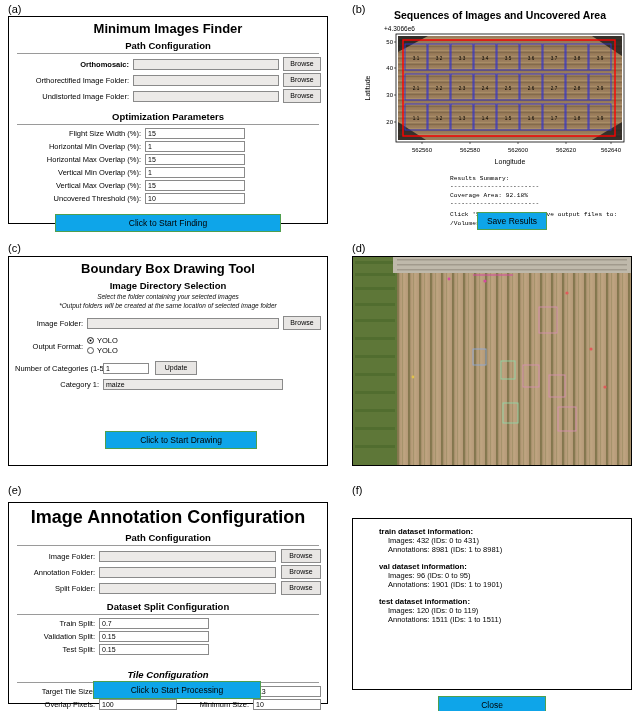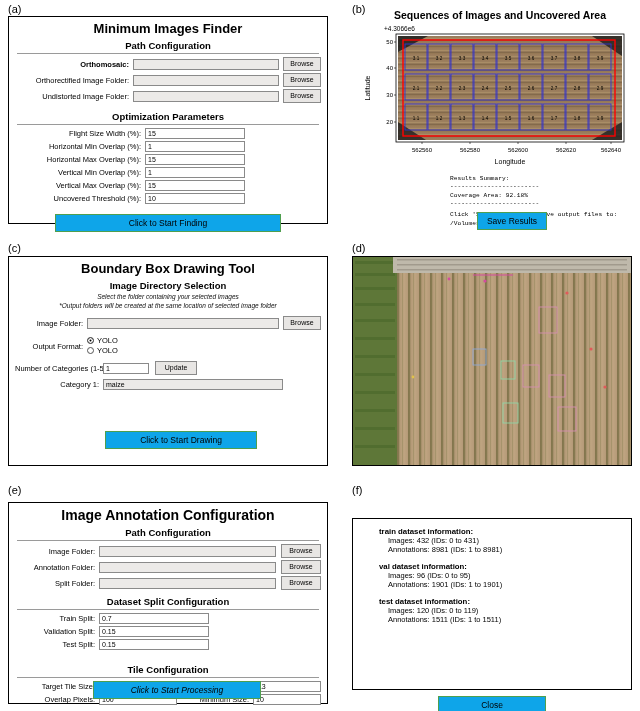--- a/index.html
+++ b/index.html
@@ -425,21 +425,21 @@
         <circle cx="132" cy="24" r="1.6" fill="#d44ba0"></circle>
         <circle cx="96" cy="22" r="1.4" fill="#d44ba0"></circle>
         <circle cx="60" cy="120" r="1.4" fill="#e0c24b"></circle>
       </g>
       <path d="M120,18 L160,18" stroke="#d44ba0" stroke-width="1"></path>
     </svg>
   </div>
 
   <div class="panel-label" style="left:8px; top:484px;">(e)</div>
   <div class="box" style="left:8px; top:502px; width:320px; height:202px;">
-    <div class="title" style="font-size:14px;">Image Annotation Configuration</div>
+    <div class="title" style="font-size:18px;">Image Annotation Configuration</div>
 
     <div class="subtitle">Path Configuration</div>
     <div class="hr"></div>
 
     <div class="row">
       <div class="lbl" style="width:84px;">Image Folder:</div>
       <div class="field"></div>
       <div class="btn" style="margin-left:5px; width:40px;">Browse</div>
     </div>
     <div class="row">
@@ -465,37 +465,37 @@
       <div class="lbl" style="width:84px;">Validation Split:</div>
       <div class="field white" style="max-width:110px;">0.15</div>
       <div style="width:76px;"></div>
     </div>
     <div class="row">
       <div class="lbl" style="width:84px;">Test Split:</div>
       <div class="field white" style="max-width:110px;">0.15</div>
       <div style="width:76px;"></div>
     </div>
 
-    <div class="subtitle" style="margin-top:14px;">Tile Configuration</div>
+    <div class="subtitle" style="margin-top:14px;font-style:italic;">Tile Configuration</div>
     <div class="hr"></div>
 
     <div class="row">
       <div class="lbl" style="width:84px;">Target Tile Size:</div>
       <div class="field white" style="max-width:78px;">1024</div>
       <div class="lbl" style="width:76px;">Minimum IoU:</div>
       <div class="field white" style="max-width:68px;">0.3</div>
     </div>
     <div class="row">
       <div class="lbl" style="width:84px;">Overlap Pixels:</div>
       <div class="field white" style="max-width:78px;">100</div>
       <div class="lbl" style="width:76px;">Minimum Size:</div>
       <div class="field white" style="max-width:68px;">10</div>
     </div>
 
-    <div class="green-btn" style="position:absolute; left:84px; bottom:4px; width:168px;font-style:italic;">Click to Start Processing</div>
+    <div class="green-btn" style="position:absolute; left:84px; bottom:4px; width:168px;">Click to Start Processing</div>
   </div>
 
   <div class="panel-label" style="left:352px; top:484px;">(f)</div>
   <div class="box" style="left:352px; top:518px; width:280px; height:172px;">
 
     <div class="pr-block">
       <div class="pr-head">train dataset information:</div>
       <div class="pr-line">Images: 432 (IDs: 0 to 431)</div>
       <div class="pr-line">Annotations: 8981 (IDs: 1 to 8981)</div>
     </div>

